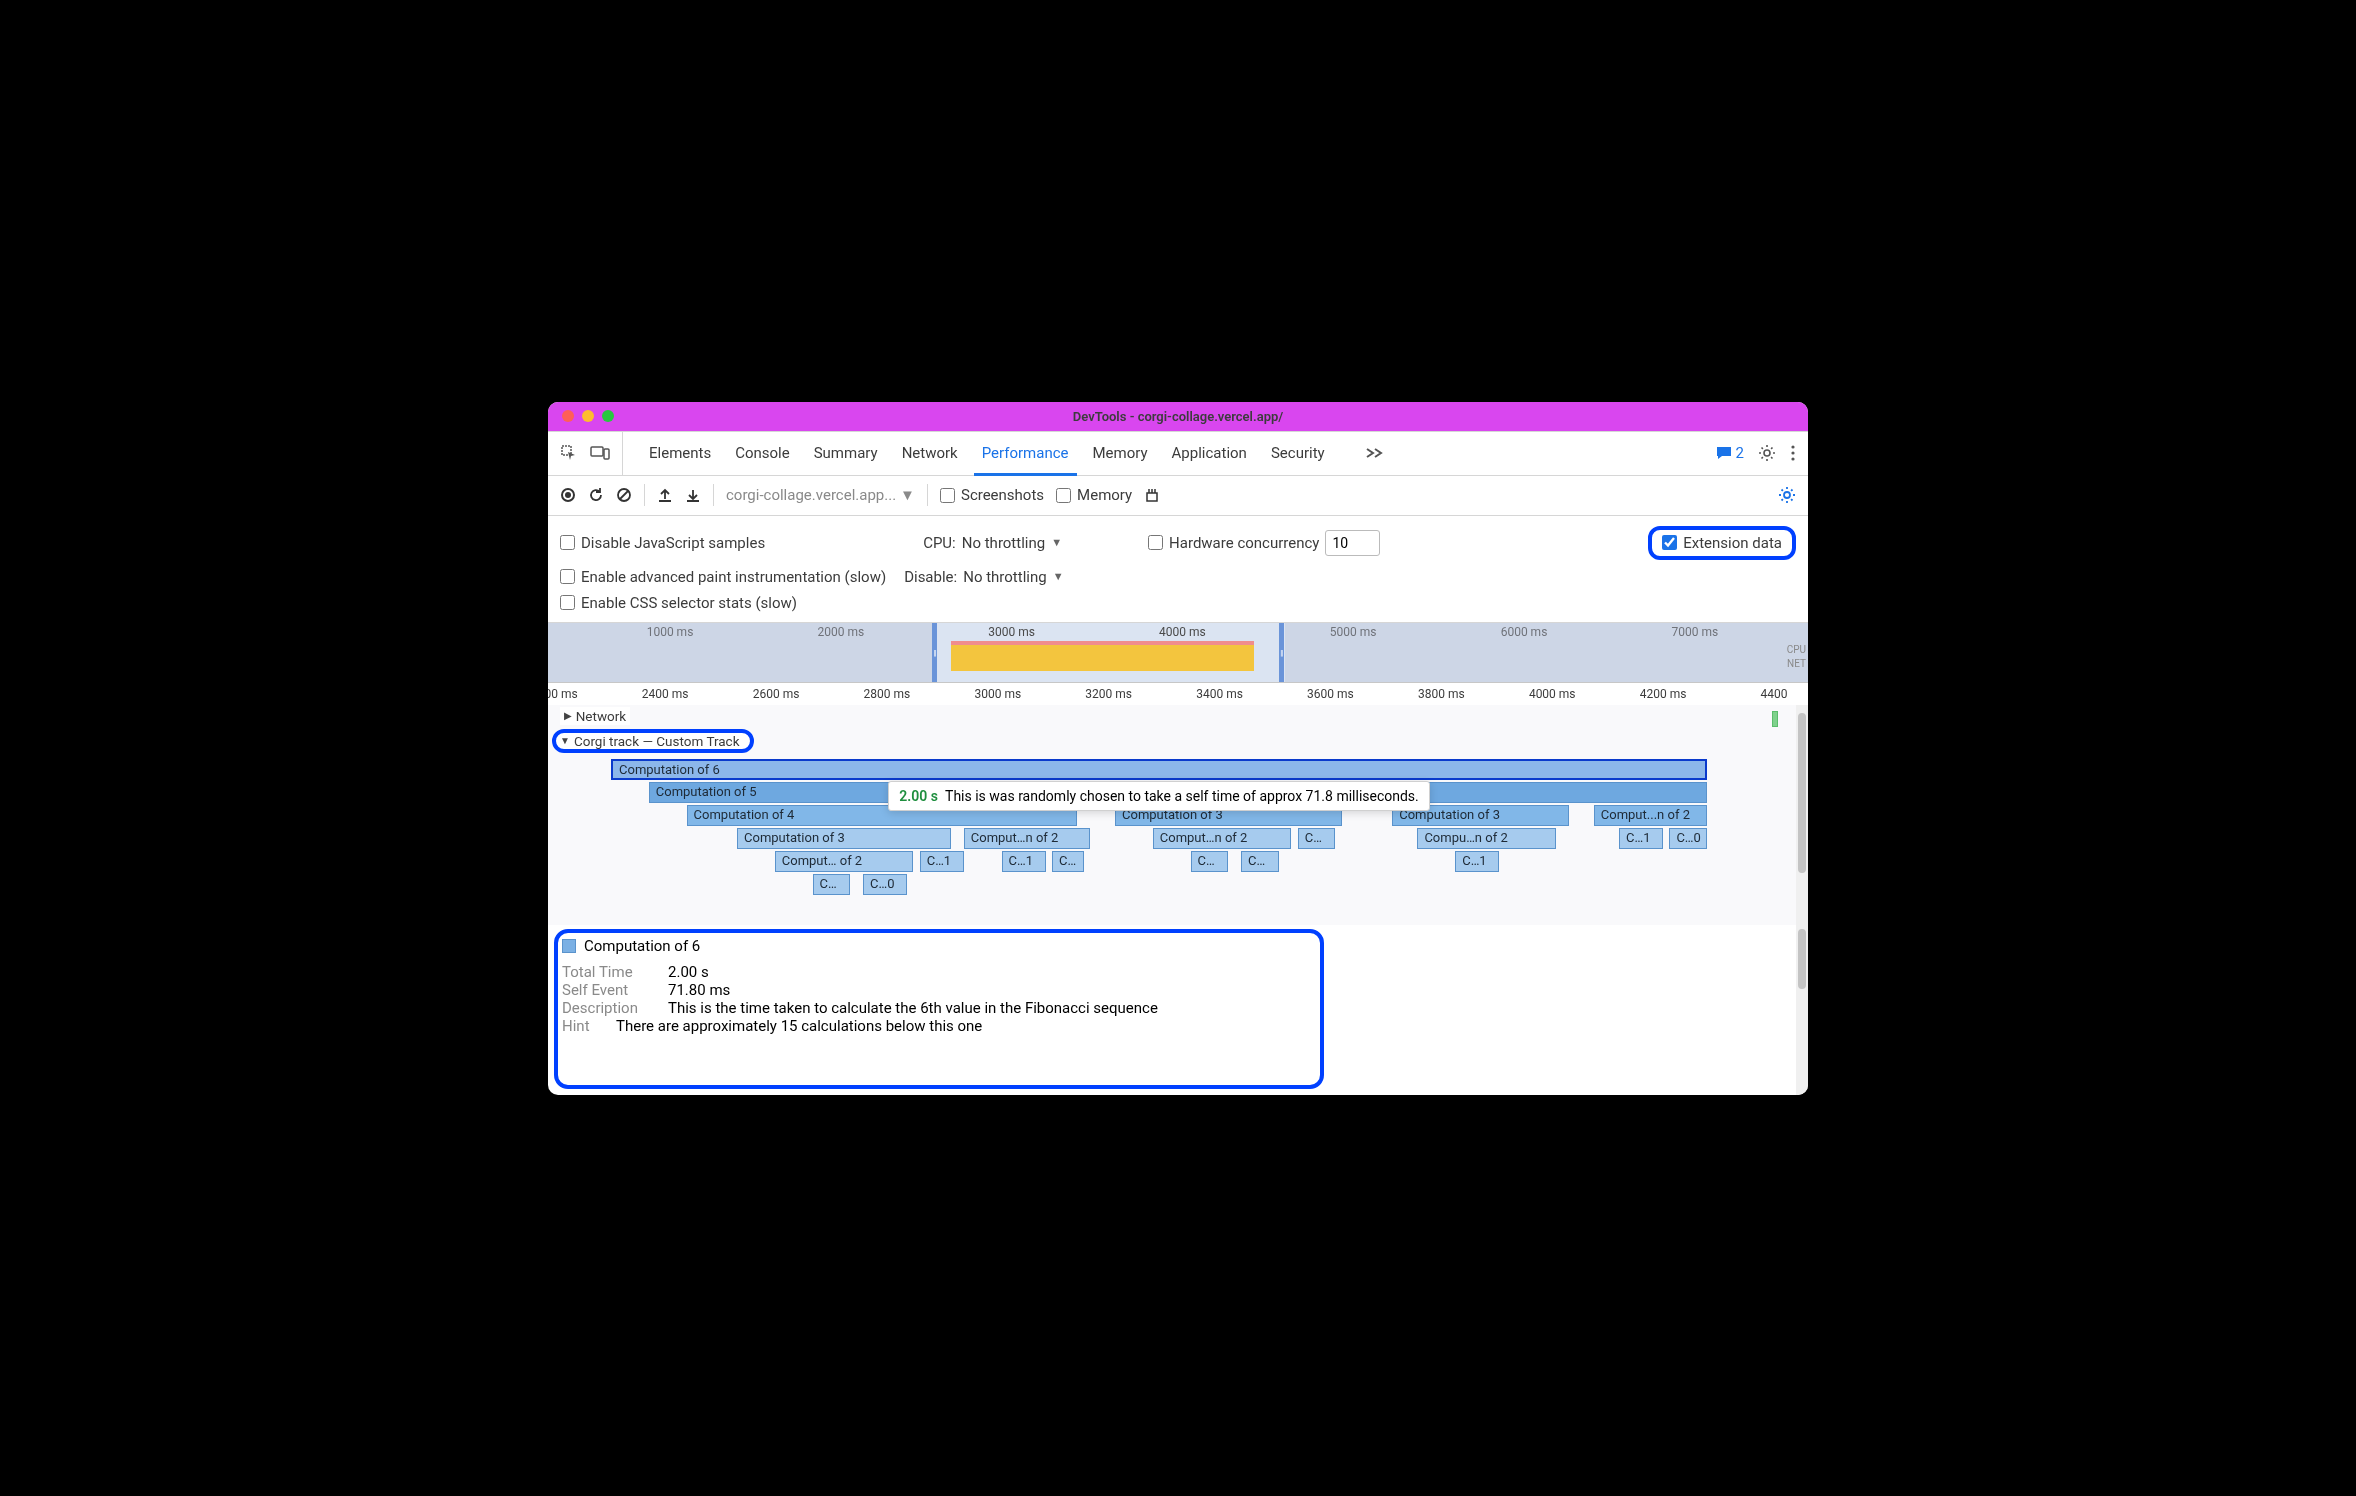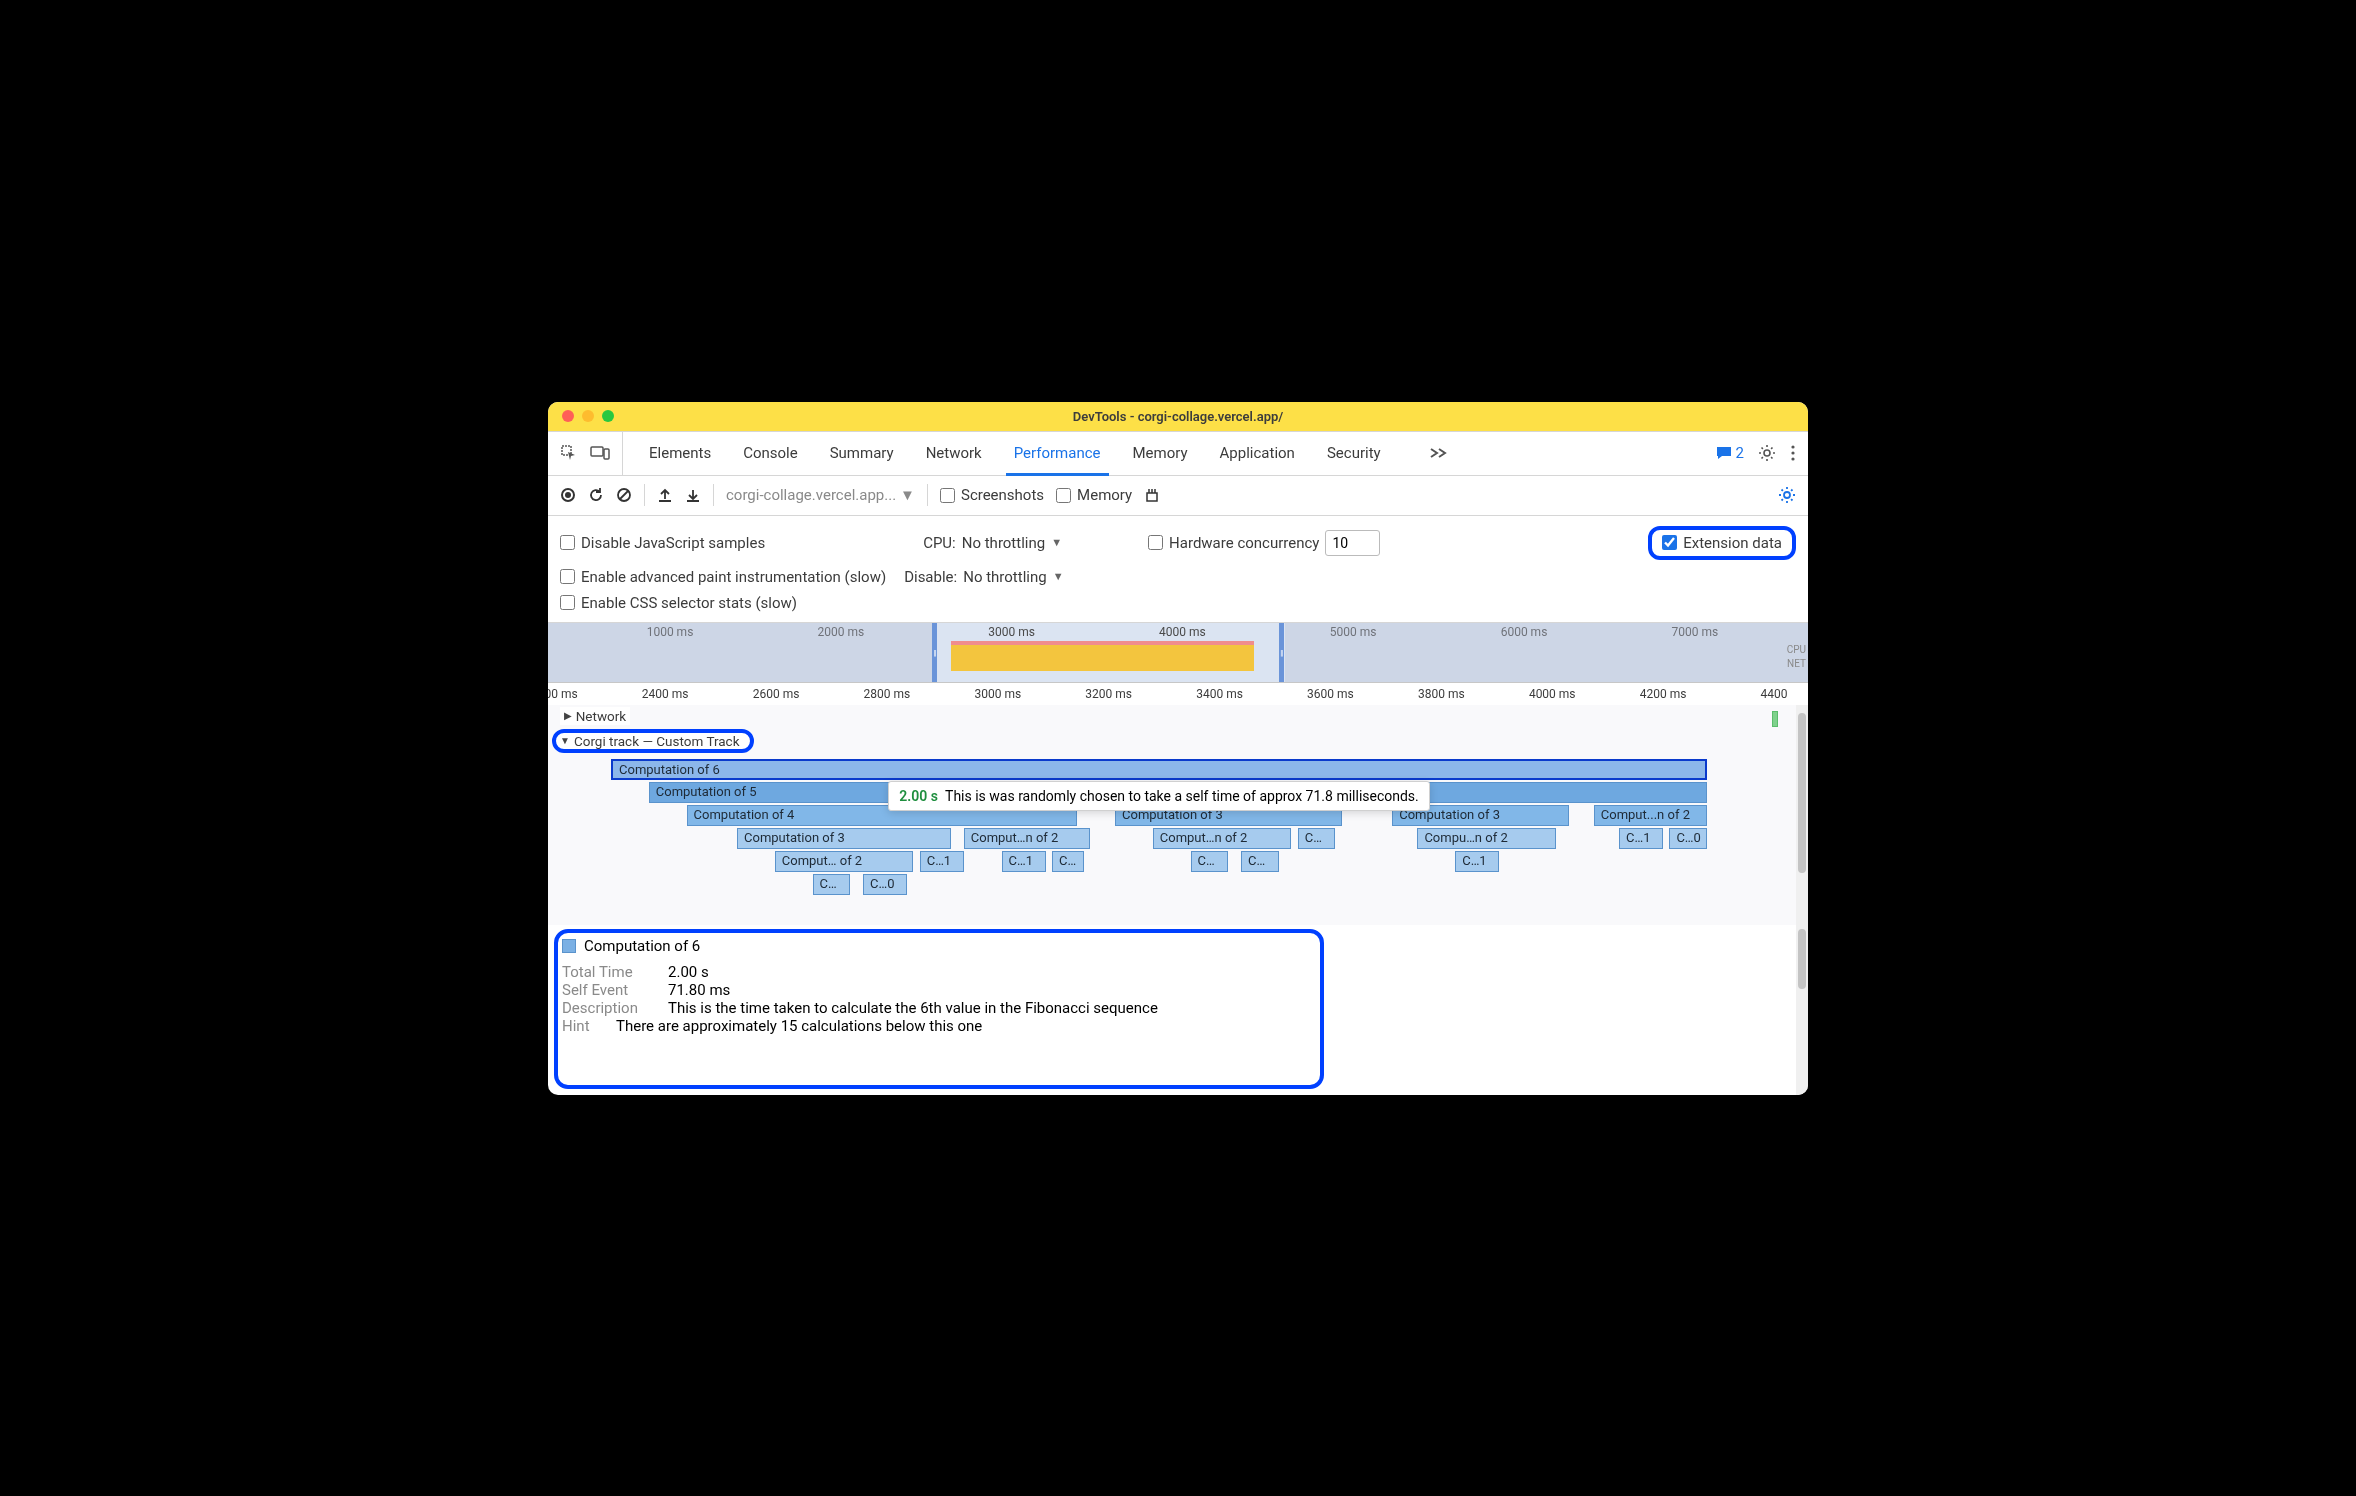--- a/index.html
+++ b/index.html
@@ -1,25 +1,25 @@
 <!DOCTYPE html>
 <html><head>
 <meta charset="utf-8">
 <style>
 * { box-sizing: border-box; margin: 0; padding: 0; font-family: -apple-system, BlinkMacSystemFont, "Segoe UI", Roboto, Helvetica, Arial, sans-serif; }
 body { background: #000; display: flex; align-items: center; justify-content: center; min-height: 100vh; padding: 60px; }
 .window { width: 1260px; background: #fff; border-radius: 10px; box-shadow: 0 10px 40px rgba(0,0,0,.5); overflow: hidden; position: relative; }
-.titlebar { height: 30px; background: #fde047; border-bottom: 1px solid #d6d6d6; display: flex; align-items: center; position: relative; }
+.titlebar { height: 30px; background: #d946ef; border-bottom: 1px solid #d6d6d6; display: flex; align-items: center; position: relative; }
 .traffic { display: flex; gap: 8px; padding-left: 14px; }
 .traffic-dot { width: 12px; height: 12px; border-radius: 50%; }
 .td-red { background: #ff5f57; } .td-yellow { background: #febc2e; } .td-green { background: #28c840; }
 .titlebar-title { position: absolute; left: 0; right: 0; text-align: center; font-size: 13px; color: #3c3c3c; font-weight: 600; pointer-events: none; }
 .tabbar { height: 44px; border-bottom: 1px solid #d6d6d6; display: flex; align-items: center; padding: 0 12px; gap: 8px; position: relative; }
 .tab-icons-left { display: flex; gap: 12px; align-items: center; padding-right: 12px; border-right: 1px solid #d6d6d6; height: 100%; }
-.tab-list { display: flex; gap: 32px; align-items: center; padding-left: 18px; height: 100%; }
+.tab-list { display: flex; gap: 24px; align-items: center; padding-left: 18px; height: 100%; }
 .tab-item { font-size: 15px; color: #3c3c3c; cursor: pointer; height: 100%; display: flex; align-items: center; position: relative; }
 .tab-item.active { color: #1a73e8; }
 .tab-item.active::after { content:""; position: absolute; bottom: -1px; left: -8px; right: -8px; height: 3px; background: #1a73e8; }
 .tabbar-right { margin-left: auto; display: flex; align-items: center; gap: 14px; }
 .badge-msg { display: flex; align-items: center; gap: 4px; color: #1a73e8; font-size: 15px; }
 .icon { display: inline-flex; align-items: center; justify-content: center; }
 .toolbar { height: 40px; border-bottom: 1px solid #d6d6d6; display: flex; align-items: center; padding: 0 12px; gap: 4px; font-size: 15px; color: #3c3c3c; }
 .tb-left { display: flex; align-items: center; gap: 12px; }
 .tb-divider { width: 1px; height: 22px; background: #d6d6d6; }
 .tb-dropdown { color: #8a8a8a; display: flex; align-items: center; gap: 4px; }

